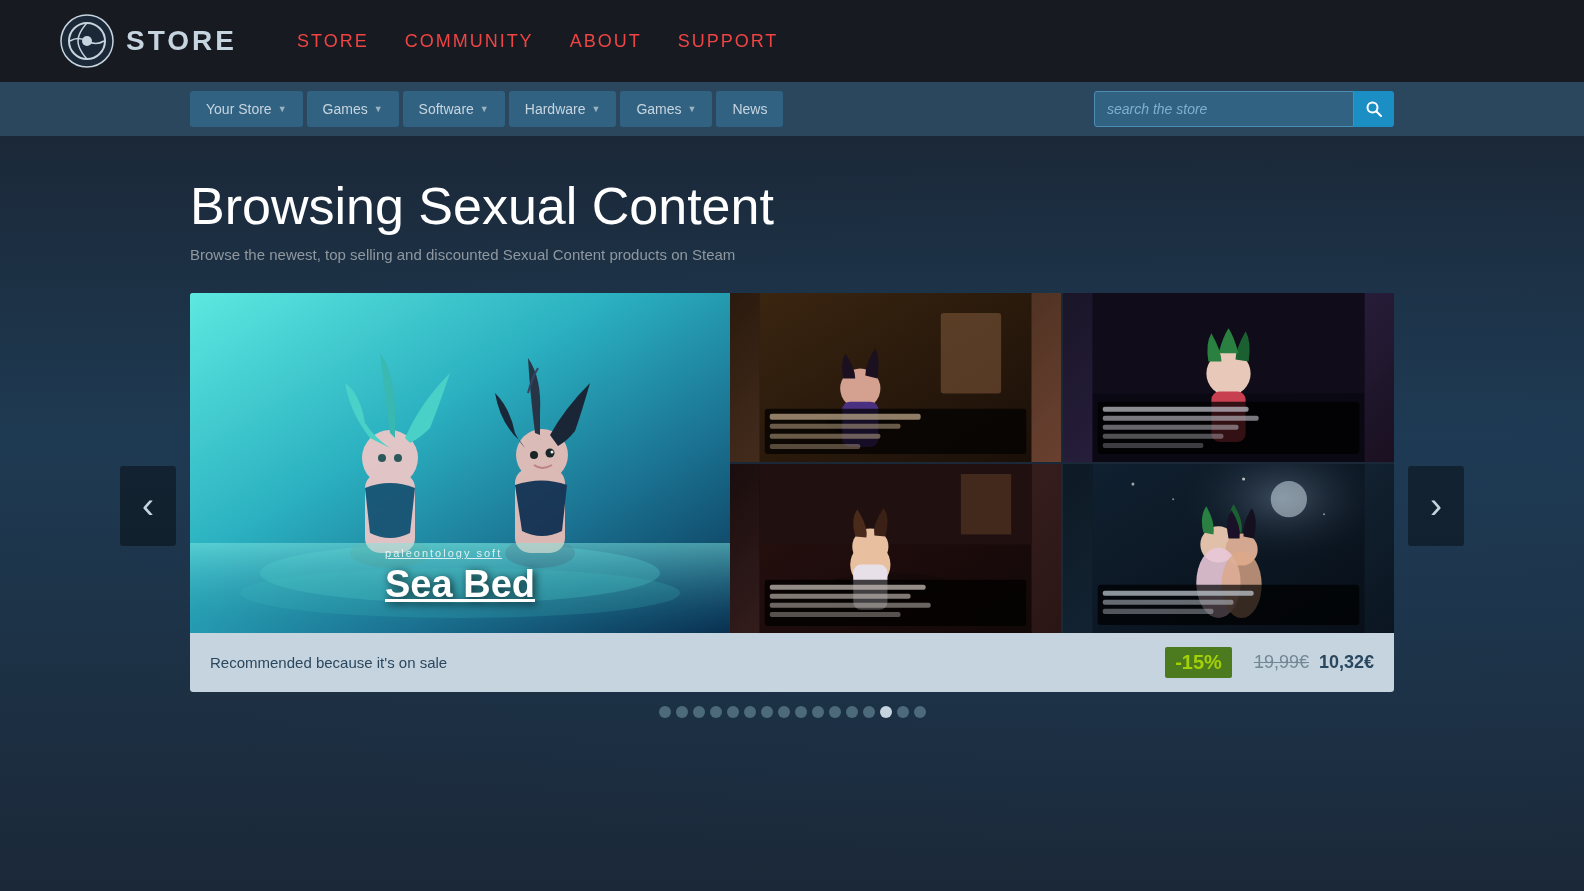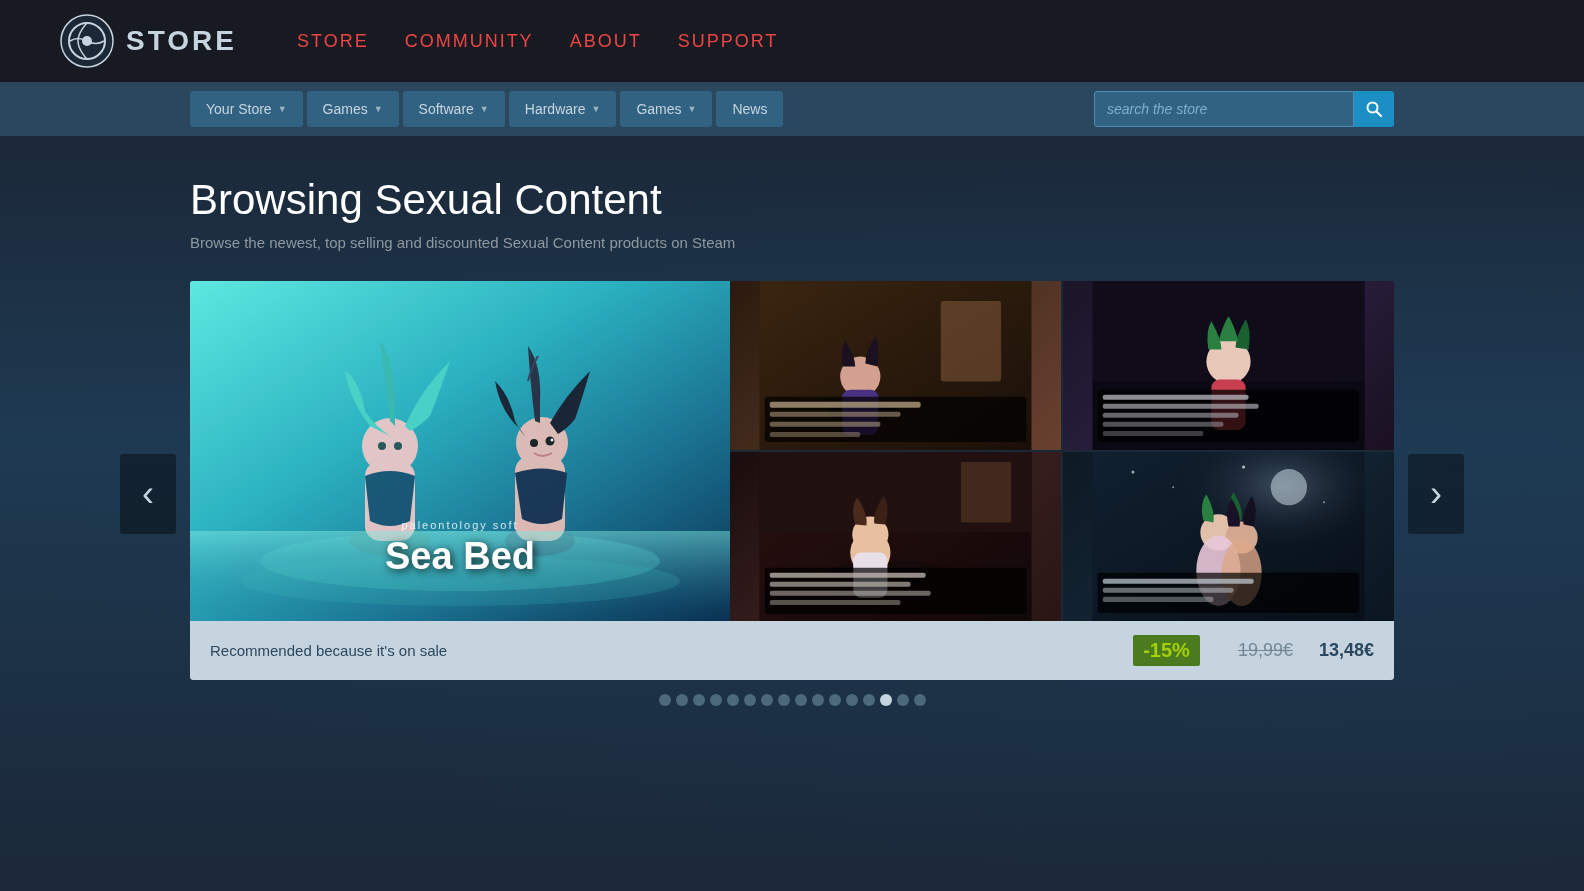--- a/index.html
+++ b/index.html
@@ -125,21 +125,21 @@
     }
 
     
     #page-title-area {
       padding-top: 40px;
       padding-bottom: 30px;
       position: relative;
       z-index: 1;
     }
     #page-title {
-      font-size: 42px;
+      font-size: 52px;
       font-weight: 300;
       color: #ffffff;
       margin-bottom: 10px;
     }
     #page-subtitle {
       font-size: 15px;
       color: #8f98a0;
     }
 
     
@@ -170,25 +170,25 @@
       width: 100%;
       height: 100%;
       background: linear-gradient(135deg, #4dd4c8 0%, #2a9ca8 20%, #1a7a8a 40%, #0d5a6a 60%, #082a40 100%);
       position: relative;
       display: flex;
       align-items: flex-end;
       justify-content: center;
     }
     #game-title-overlay {
       position: absolute;
-      bottom: 43px;
+      bottom: 27px;
       left: 50%;
       transform: translateX(-50%);
-      text-align: center;
       color: #fff;
+      text-decoration: underline;
     }
     #game-title-overlay .sub-text {
       font-size: 11px;
       opacity: 0.8;
       letter-spacing: 2px;
       margin-bottom: 4px;
     }
     #game-title-overlay .main-title {
       font-size: 38px;
       font-weight: bold;
@@ -230,21 +230,21 @@
       align-items: center;
       justify-content: space-between;
     }
     #carousel-recommendation {
       color: #2a475e;
       font-size: 15px;
     }
     #price-area {
       display: flex;
       align-items: center;
-      gap: 26px;
+      gap: 10px;
     }
     #discount-badge {
       background: #4c7a1e;
       color: #a4d007;
       font-size: 20px;
       font-weight: bold;
       padding: 4px 10px;
       border-radius: 2px;
     }
     #original-price {
@@ -579,21 +579,21 @@
             </svg>
           </div>
         </div>
       </div>
 
       <div id="carousel-bottom">
         <span id="carousel-recommendation">Recommended because it's on sale</span>
         <div id="price-area">
           <span id="discount-badge">-15%</span>
           <span id="original-price">19,99€</span>
-          <span id="sale-price">13,48€</span>
+          <span id="sale-price">10,32€</span>
         </div>
       </div>
     </div>
 
     <div id="carousel-dots">
     <div class="dot"></div>
         <div class="dot"></div>
         <div class="dot"></div>
         <div class="dot"></div>
         <div class="dot"></div>

